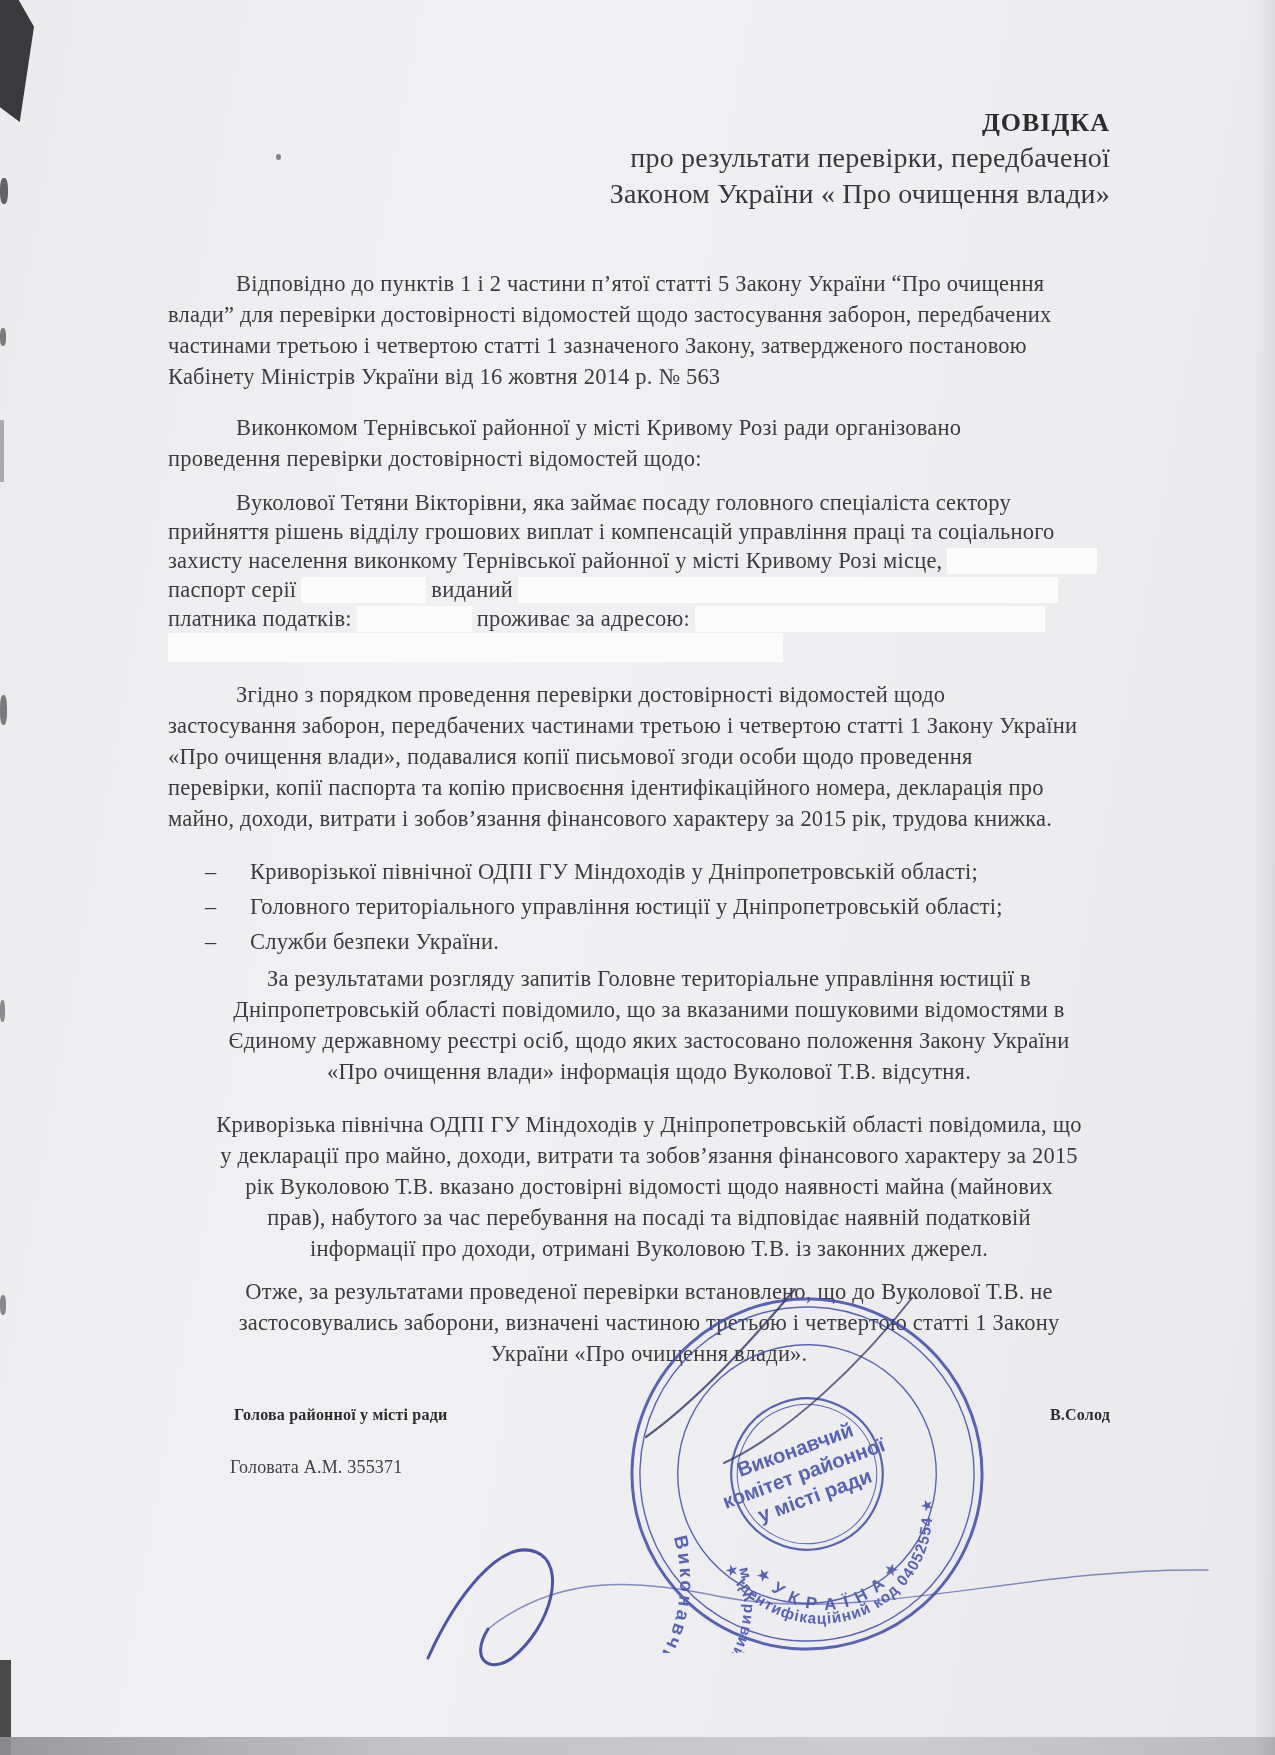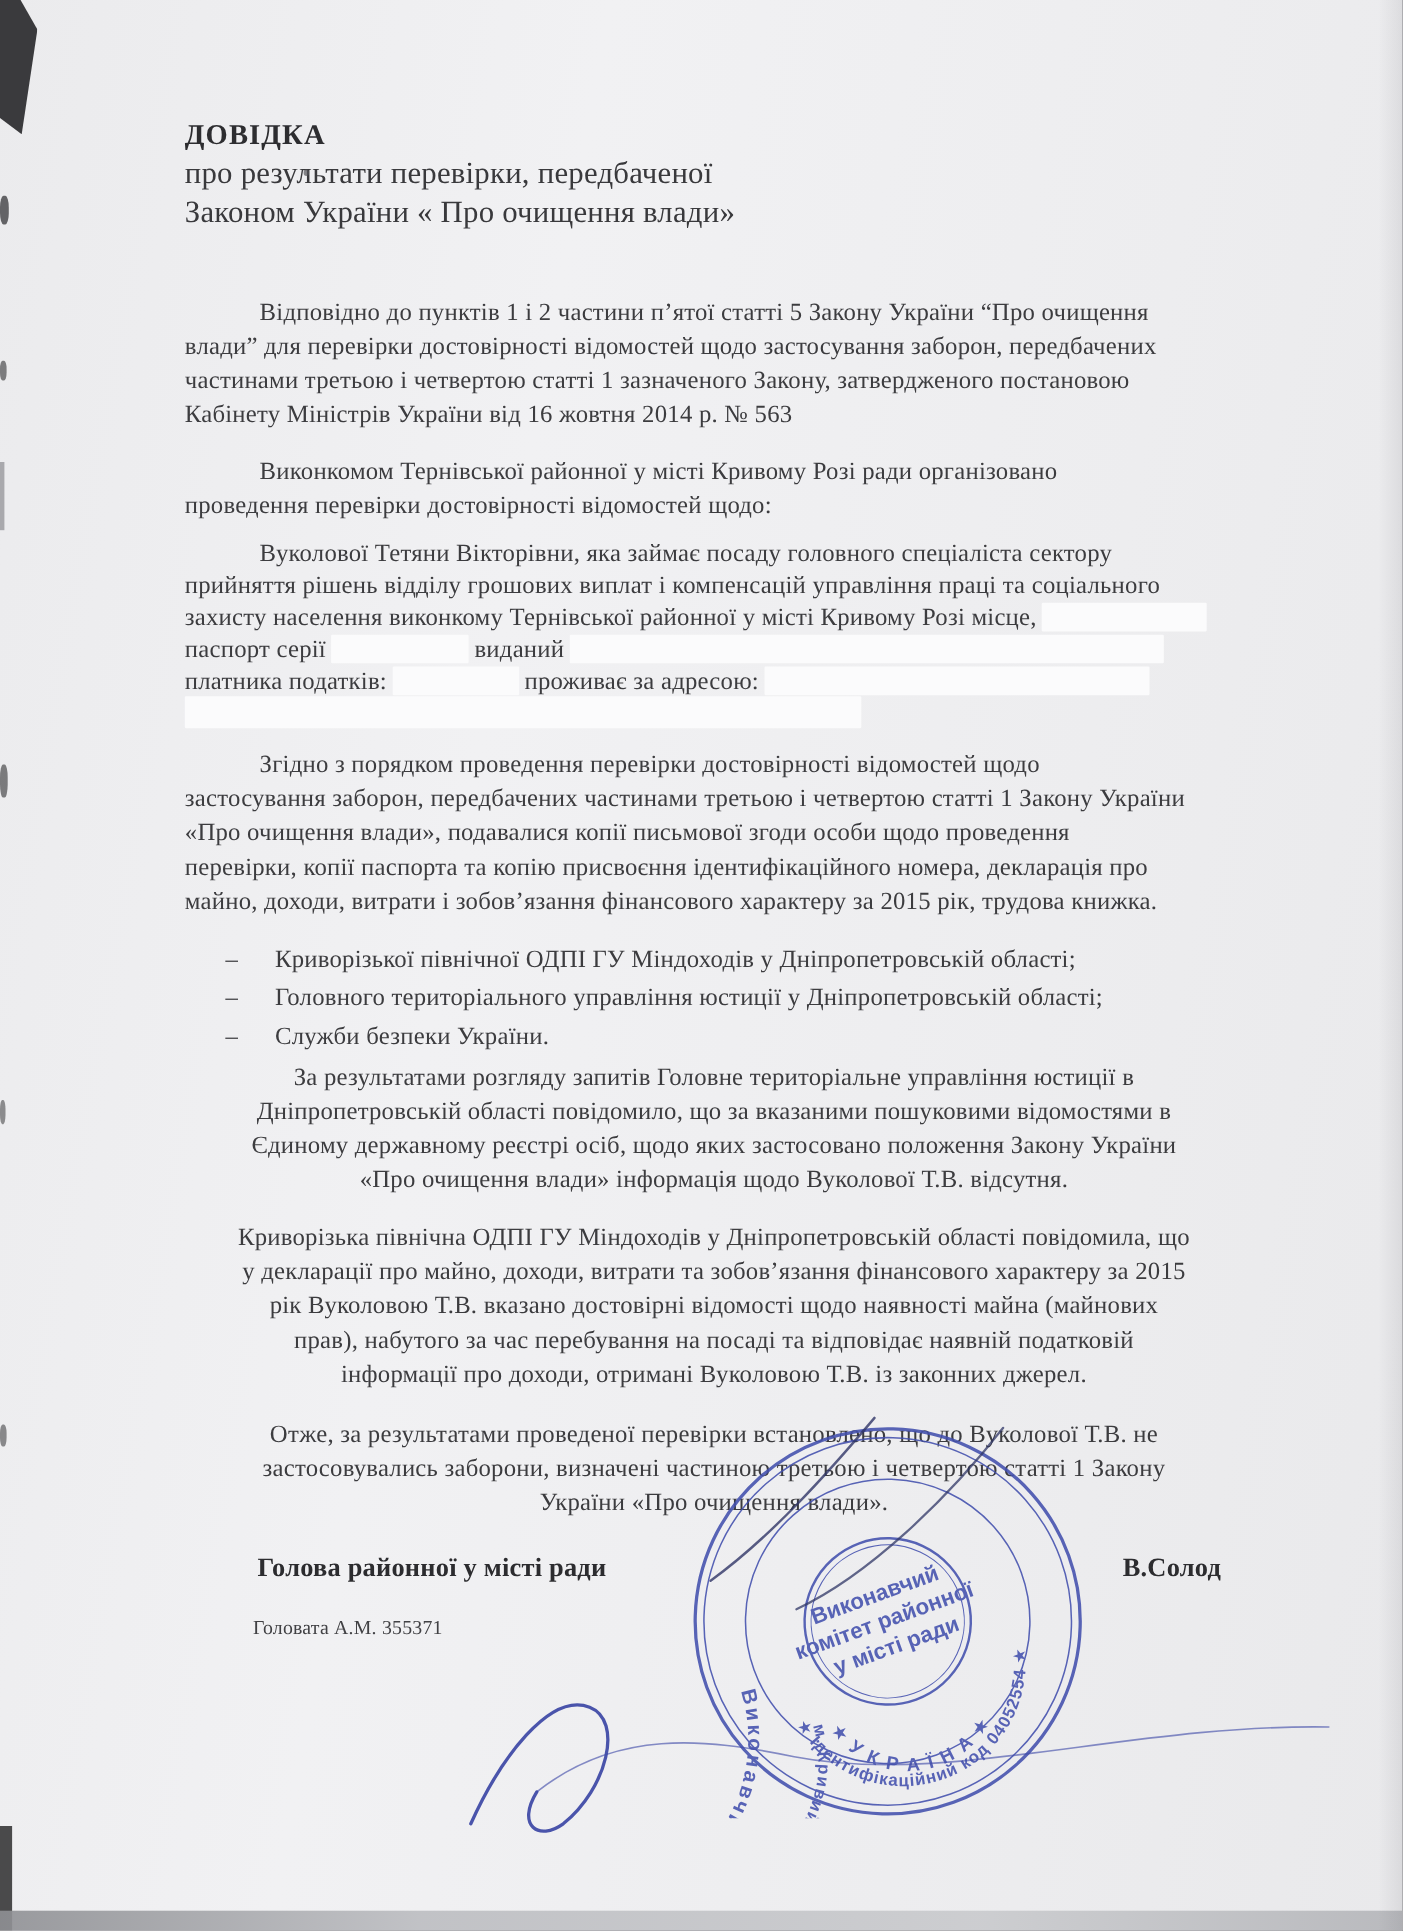--- a/index.html
+++ b/index.html
@@ -4,40 +4,40 @@
 <style>
   :root { --stamp-ink:#4350ae; }
   html,body { margin:0; padding:0; background:#9a9a9e; }
   .paper {
     position:relative; width:1275px; height:1755px; overflow:hidden;
     background:linear-gradient(100deg,#ebebed 0%, #f1f1f3 35%, #ededef 70%, #e9e9eb 100%);
     font-family:"Liberation Serif","DejaVu Serif",serif;
     color:#3c3c3f;
   }
   .content { position:absolute; left:168px; top:106px; width:942px; font-size:22.5px; line-height:31px; letter-spacing:.2px; }
-  .title-block { text-align:left; margin-bottom:56px; }
+  .title-block { text-align:right; margin-bottom:56px; }
   .title-block h1 { font-size:26px; line-height:34px; margin:0; font-weight:bold; color:#2d2d30; letter-spacing:1px; }
   .subtitle { font-size:28px; line-height:36px; color:#39393c; }
   p.p { margin:20px 0 0 0; max-width:910px; }
   p.p.indent { text-indent:68px; }
   p.p.first { margin-top:0; }
   p.p.tight { margin-top:0; }
   p.p.w2 { max-width:880px; }
   .person { margin-top:14px; line-height:29px; }
   .person .pline.firstline { padding-left:68px; }
   .red { display:inline-block; height:26px; vertical-align:-6px; background:#fbfbfc; margin:0 5px; border-radius:1px; }
   .r1{width:150px;} .r2{width:590px;} .r3{width:125px;} .r4{width:540px;}
   .r5{width:470px; margin-left:0;} .r6{width:115px;} .r7{width:350px;} .r8{width:615px; margin-left:0; height:29px;}
   .req-list { list-style:none; margin:20px 0 0 0; padding:0; }
   .req-item { display:flex; line-height:35px; }
   .req-item .dash { width:45px; padding-left:37px; flex:none; }
   p.block { margin:22px 0 0 46px; max-width:870px;text-align:center; }
   p.block.tight { margin-top:4px; }
-  p.block.gap2 { margin-top:24px; }
-  .sign-row { display:flex; justify-content:space-between; align-items:baseline; margin-top:30px; font-weight:bold; font-size:24px; color:#2c2c2f; }
+  p.block.gap2 { margin-top:12px; }
+  .sign-row { display:flex; justify-content:space-between; align-items:baseline; margin-top:30px; font-weight:bold; font-size:16px; color:#2c2c2f; }
   .sign-title { margin-left:66px; }
   .executor { margin:22px 0 0 62px; font-size:18px; color:#414144; }
   
   .stamp-svg { position:absolute; left:628px; top:1295px; width:358px; height:358px; z-index:4; opacity:.88; }
   .stamp-svg circle { fill:none; stroke:var(--stamp-ink); }
   .stamp-svg text { fill:var(--stamp-ink); font-family:"Liberation Sans","DejaVu Sans",sans-serif; }
   .ring-outer { font-size:19px; letter-spacing:3px; font-weight:bold; }
   .ring-inner { font-size:15.5px; letter-spacing:1.5px; font-weight:bold; }
   .ring-bottom { font-size:15.5px; letter-spacing:1px; font-weight:bold; }
   .ring-country { font-size:17px; letter-spacing:2px; font-weight:bold; }

